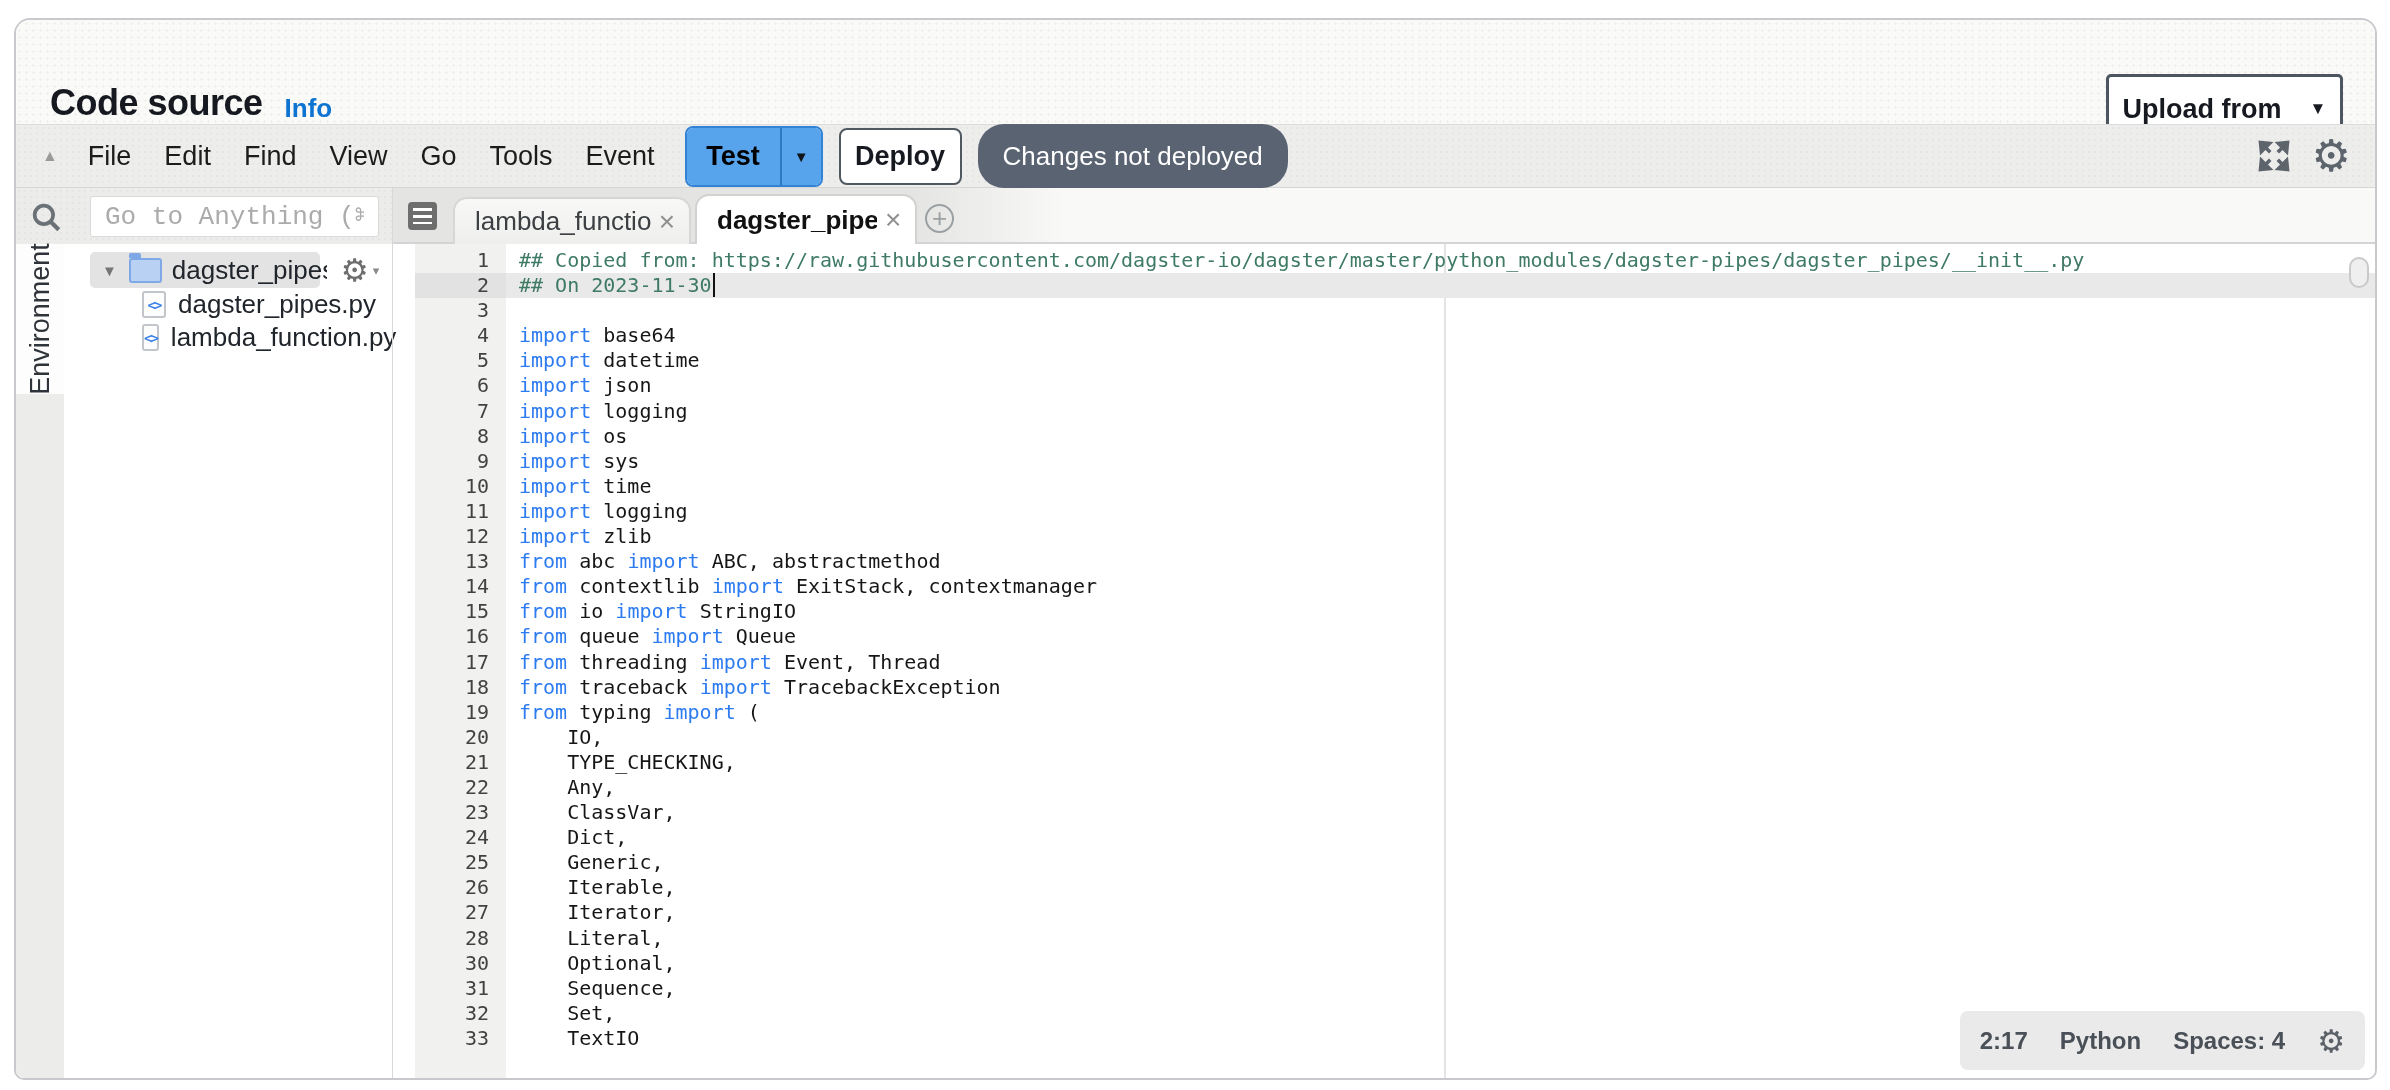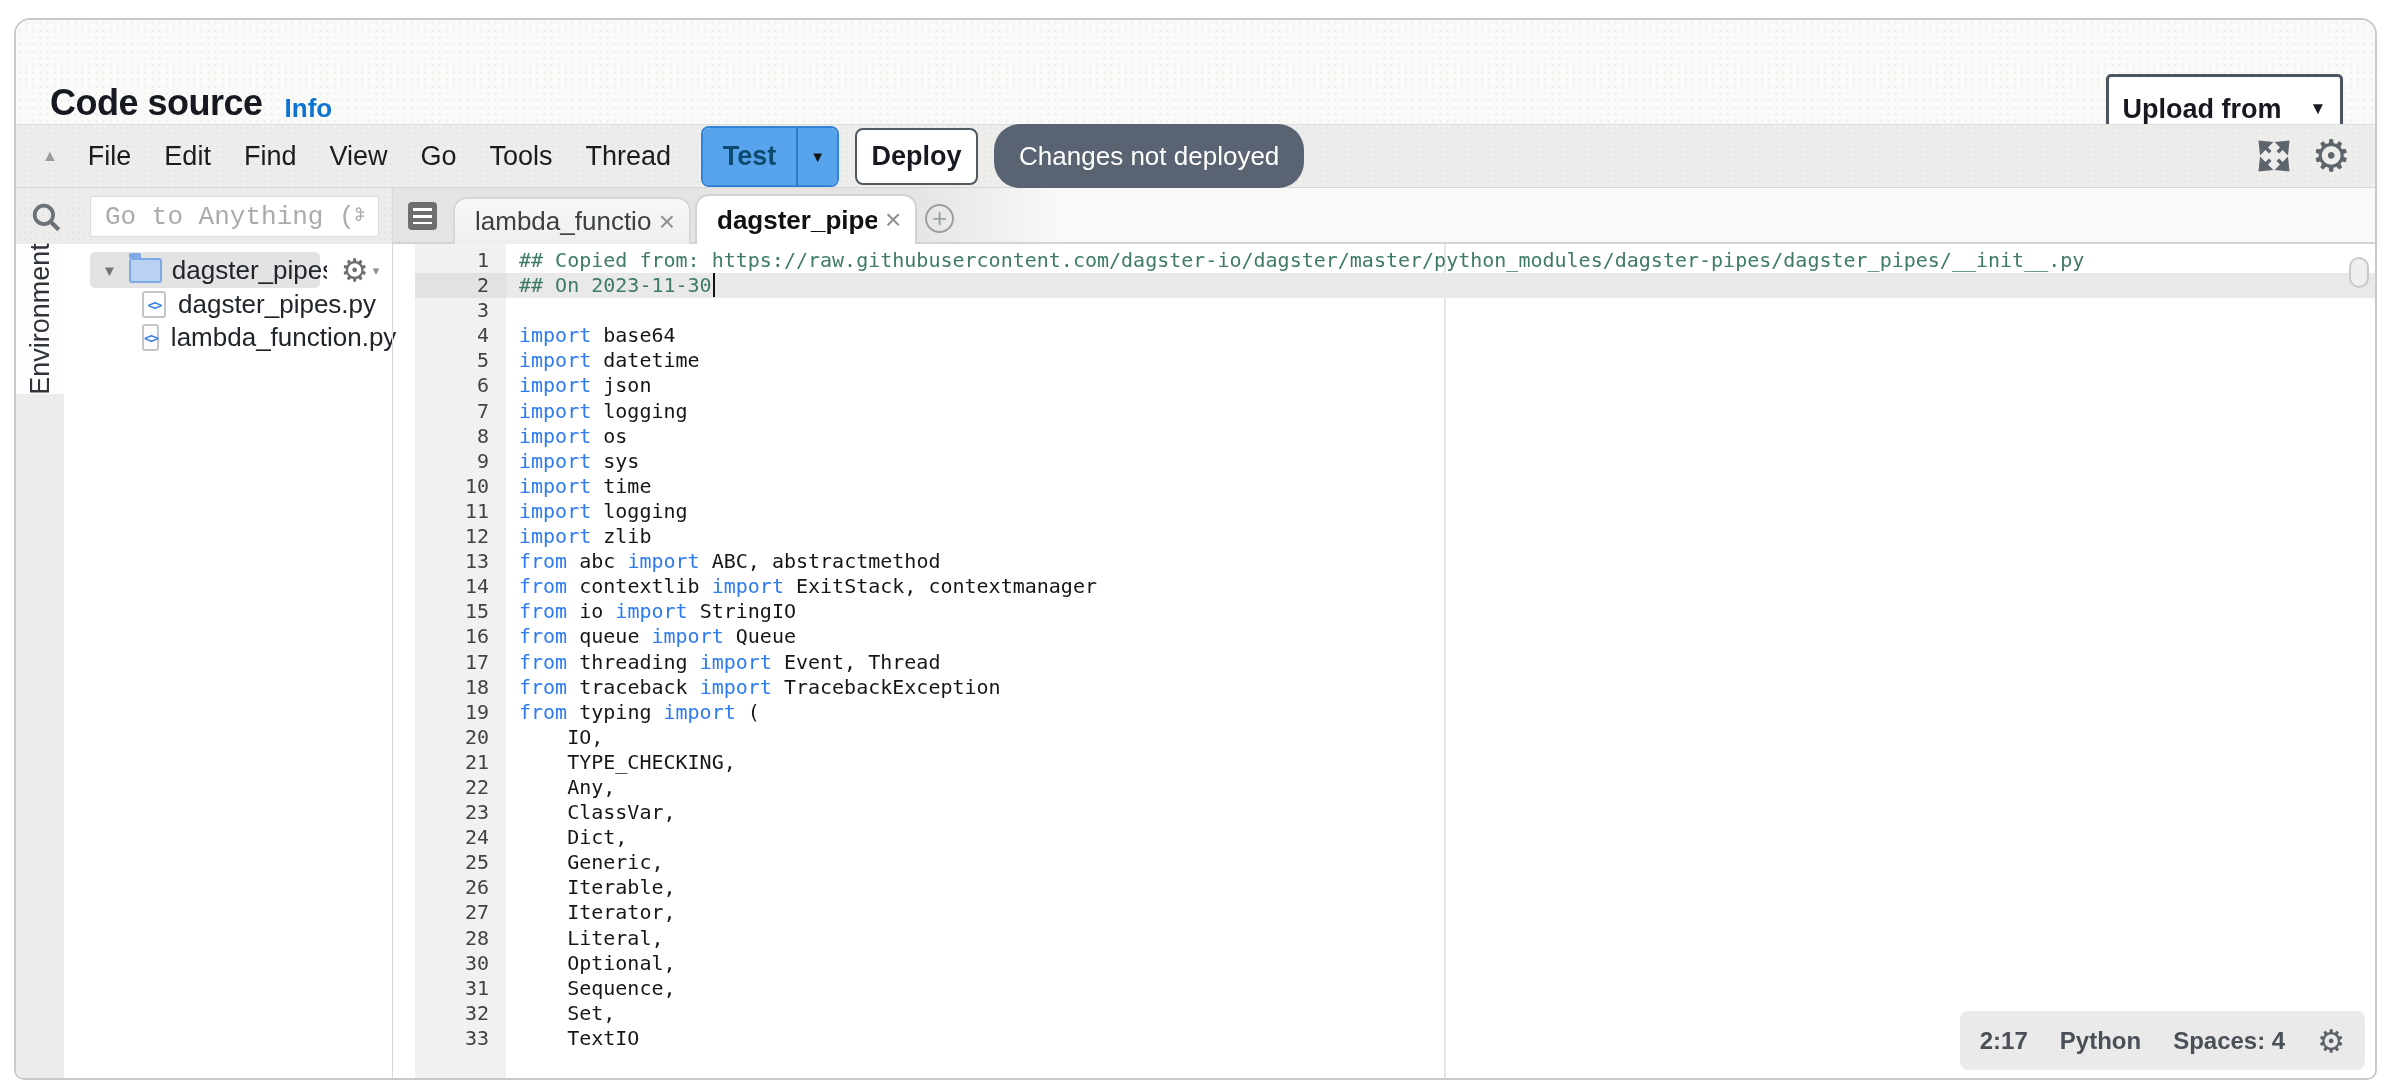--- a/index.html
+++ b/index.html
@@ -21,21 +21,21 @@
 
   
   #menubar{position:absolute;left:0;top:104px;width:100%;height:64px;background:#ededec;
     background-image:radial-gradient(#e6e6e4 1.2px, transparent 1.2px);background-size:6px 6px;
     border-top:1px solid #dcdcdc;border-bottom:1px solid #d6d6d6;display:flex;align-items:center;box-sizing:border-box;}
   #menu-collapse{margin-left:26px;font-size:16px;color:#9a9a9a;cursor:pointer;}
   #menu-items{display:flex;gap:33px;margin-left:30px;}
   .menu-item{font-size:27px;color:#1c1c1c;cursor:pointer;}
   #test-split{margin-left:30px;display:flex;height:57px;border:2px solid #3282d6;border-radius:8px;overflow:hidden;cursor:pointer;}
   #test-main{background:#57a3ec;display:flex;align-items:center;justify-content:center;width:93px;
-    font-size:27px;font-weight:bold;color:#0c4a6e;}
+    font-size:27px;font-weight:bold;color:#000000;}
   #test-caret{background:#57a3ec;width:39px;display:flex;align-items:center;justify-content:center;
     border-left:2px solid #2e77c2;font-size:15px;color:#101418;}
   #deploy-btn{margin-left:16px;height:57px;width:123px;background:#fff;border:2px solid #515960;border-radius:8px;
     display:flex;align-items:center;justify-content:center;font-size:27px;font-weight:bold;color:#16191f;cursor:pointer;box-sizing:border-box;}
   #deploy-badge{margin-left:16px;height:50px;background:#5a6372;border-radius:26px;display:flex;align-items:center;
     padding:7px 25px;color:#fff;font-size:26px;}
   #menubar-right{margin-left:auto;display:flex;align-items:center;gap:20px;padding-right:24px;}
   #fullscreen-icon{width:36px;height:36px;cursor:pointer;}
   #menubar-gear{font-size:44px;color:#5d646b;line-height:36px;cursor:pointer;font-family:"DejaVu Sans",sans-serif;}
 
@@ -129,21 +129,21 @@
 
   <div id="menubar">
     <span id="menu-collapse">▲</span>
     <div id="menu-items">
         <span class="menu-item">File</span>
         <span class="menu-item">Edit</span>
         <span class="menu-item">Find</span>
         <span class="menu-item">View</span>
         <span class="menu-item">Go</span>
         <span class="menu-item">Tools</span>
-        <span class="menu-item">Thread</span>
+        <span class="menu-item">Event</span>
       </div>
     <div id="test-split">
       <div id="test-main">Test</div>
       <div id="test-caret">
           <span>▼</span>
         </div>
     </div>
     <div id="deploy-btn">Deploy</div>
     <div id="deploy-badge">Changes not deployed</div>
     <div id="menubar-right">

